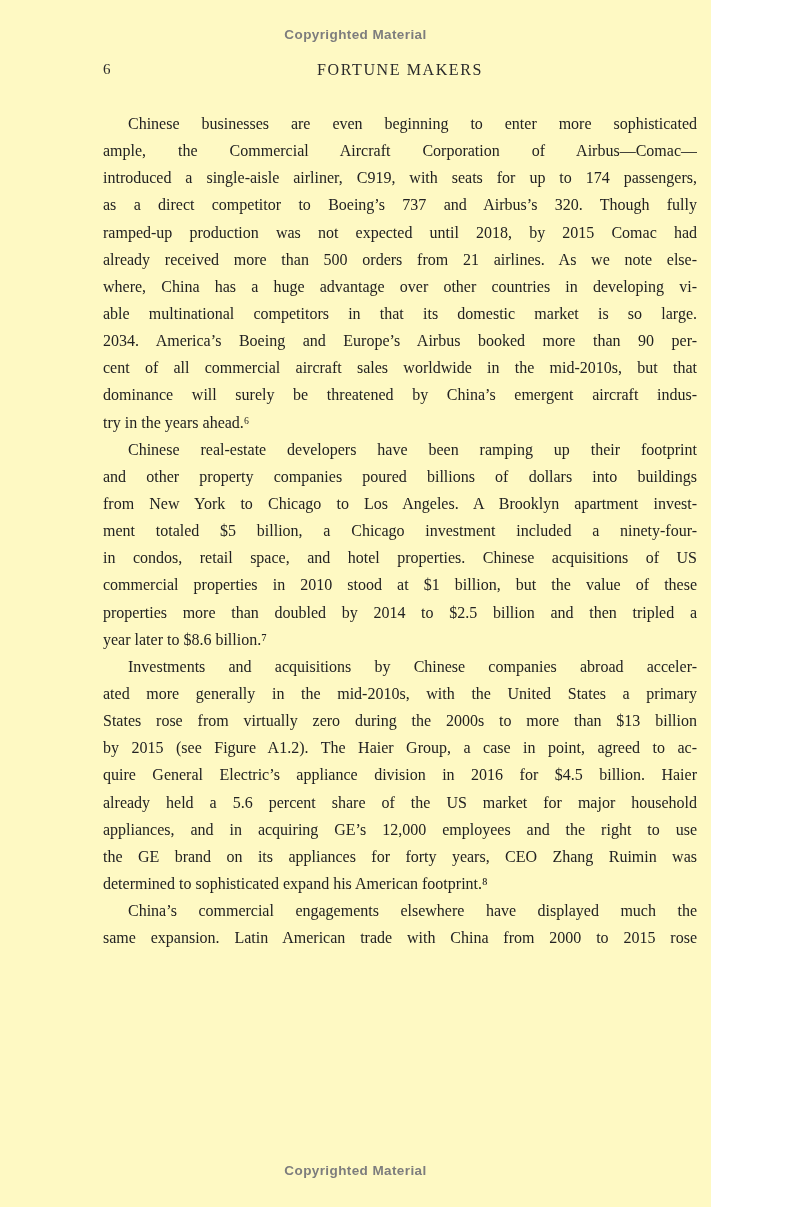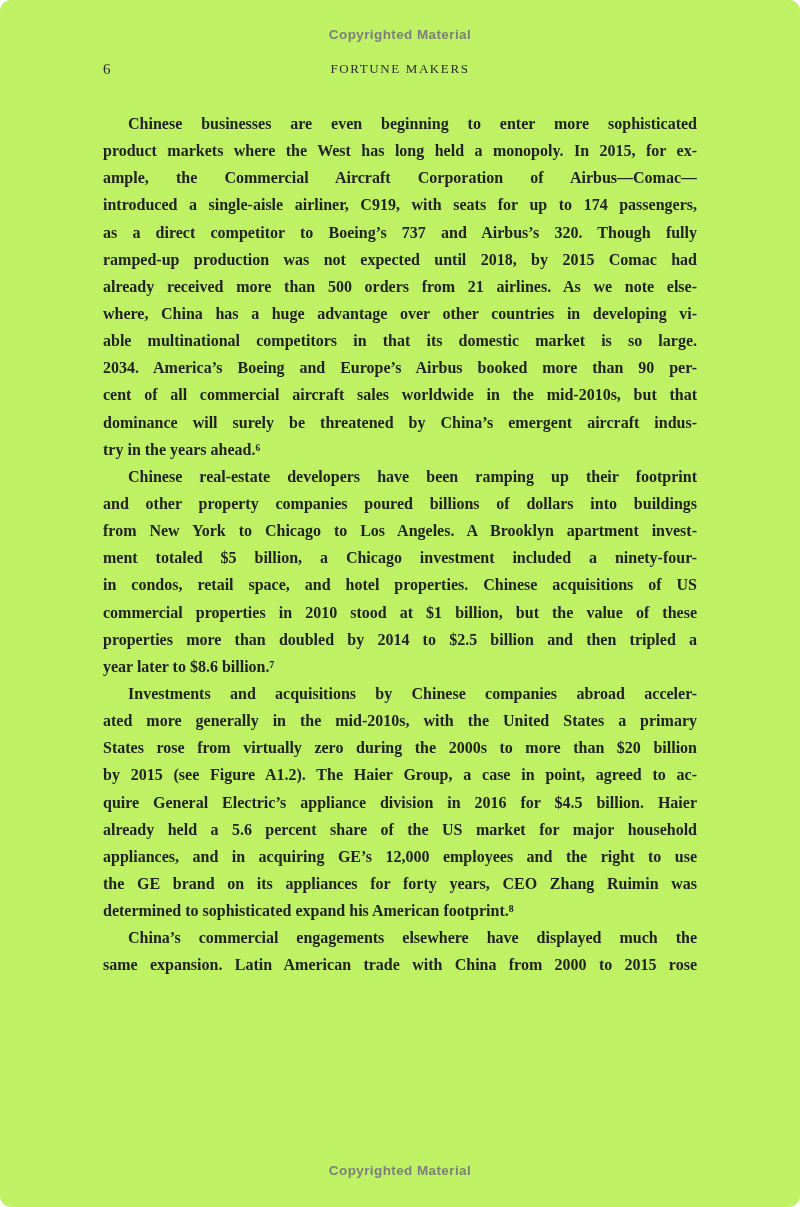--- a/index.html
+++ b/index.html
@@ -2,27 +2,26 @@
 <html><head>
 <meta charset="utf-8">
 <style>
   html, body {
     margin: 0;
     padding: 0;
     background: #ffffff;
   }
   .page {
     position: relative;
-    width: 800px;
+    width: 711px;
     height: 1207px;
-    background: #bef264;
+    background: #fef9c3;
     overflow: hidden;
     font-family: "Liberation Serif", "DejaVu Serif", serif;
     color: #222222;
-    border-radius: 11px;
   }
   .notice {
     position: absolute;
     left: 0;
     right: 0;
     text-align: center;
     font-family: "Liberation Sans", "DejaVu Sans", sans-serif;
     font-weight: bold;
     font-size: 13.5px;
     letter-spacing: 0.4px;
@@ -40,31 +39,31 @@
   .page-number {
     position: absolute;
     left: 0;
     top: 0;
     font-size: 15px;
     color: #2b2b2b;
   }
   .running-head-title {
     display: block;
     text-align: center;
-    font-size: 13px;
+    font-size: 16px;
     letter-spacing: 1.6px;
     color: #2b2b2b;
   }
   .body-text {
     position: absolute;
     top: 110px;
     left: 103px;
     width: 594px;
   }
-  .para { margin: 0; padding: 0; font-weight: bold; }
+  .para { margin: 0; padding: 0; }
   .line {
     font-size: 16px;
     line-height: 27.15px;
     height: 27.15px;
     white-space: normal;
     overflow: hidden;
     color: #222222;
   }
   .line.j {
     text-align: justify;
@@ -82,21 +81,20 @@
 
   <div class="running-header">
     <span class="page-number">6</span>
     <span class="running-head-title">FORTUNE MAKERS</span>
   </div>
 
   <div class="body-text">
 
     <div class="para">
       <div class="line j ind">Chinese businesses are even beginning to enter more sophisticated</div>
-      <div class="line j">product markets where the West has long held a monopoly. In 2015, for ex-</div>
       <div class="line j">ample, the Commercial Aircraft Corporation of Airbus—Comac—</div>
       <div class="line j">introduced a single-aisle airliner, C919, with seats for up to 174 passengers,</div>
       <div class="line j">as a direct competitor to Boeing’s 737 and Airbus’s 320. Though fully</div>
       <div class="line j">ramped-up production was not expected until 2018, by 2015 Comac had</div>
       <div class="line j">already received more than 500 orders from 21 airlines. As we note else-</div>
       <div class="line j">where, China has a huge advantage over other countries in developing vi-</div>
       <div class="line j">able multinational competitors in that its domestic market is so large.</div>
       <div class="line j">2034. America’s Boeing and Europe’s Airbus booked more than 90 per-</div>
       <div class="line j">cent of all commercial aircraft sales worldwide in the mid-2010s, but that</div>
       <div class="line j">dominance will surely be threatened by China’s emergent aircraft indus-</div>
@@ -110,21 +108,21 @@
       <div class="line j">ment totaled $5 billion, a Chicago investment included a ninety-four-</div>
       <div class="line j">in condos, retail space, and hotel properties. Chinese acquisitions of US</div>
       <div class="line j">commercial properties in 2010 stood at $1 billion, but the value of these</div>
       <div class="line j">properties more than doubled by 2014 to $2.5 billion and then tripled a</div>
       <div class="line">year later to $8.6 billion.⁷</div>
     </div>
 
     <div class="para">
       <div class="line j ind">Investments and acquisitions by Chinese companies abroad acceler-</div>
       <div class="line j">ated more generally in the mid-2010s, with the United States a primary</div>
-      <div class="line j">States rose from virtually zero during the 2000s to more than $20 billion</div>
+      <div class="line j">States rose from virtually zero during the 2000s to more than $13 billion</div>
       <div class="line j">by 2015 (see Figure A1.2). The Haier Group, a case in point, agreed to ac-</div>
       <div class="line j">quire General Electric’s appliance division in 2016 for $4.5 billion. Haier</div>
       <div class="line j">already held a 5.6 percent share of the US market for major household</div>
       <div class="line j">appliances, and in acquiring GE’s 12,000 employees and the right to use</div>
       <div class="line j">the GE brand on its appliances for forty years, CEO Zhang Ruimin was</div>
       <div class="line">determined to sophisticated expand his American footprint.⁸</div>
     </div>
 
     <div class="para">
       <div class="line j ind">China’s commercial engagements elsewhere have displayed much the</div>

